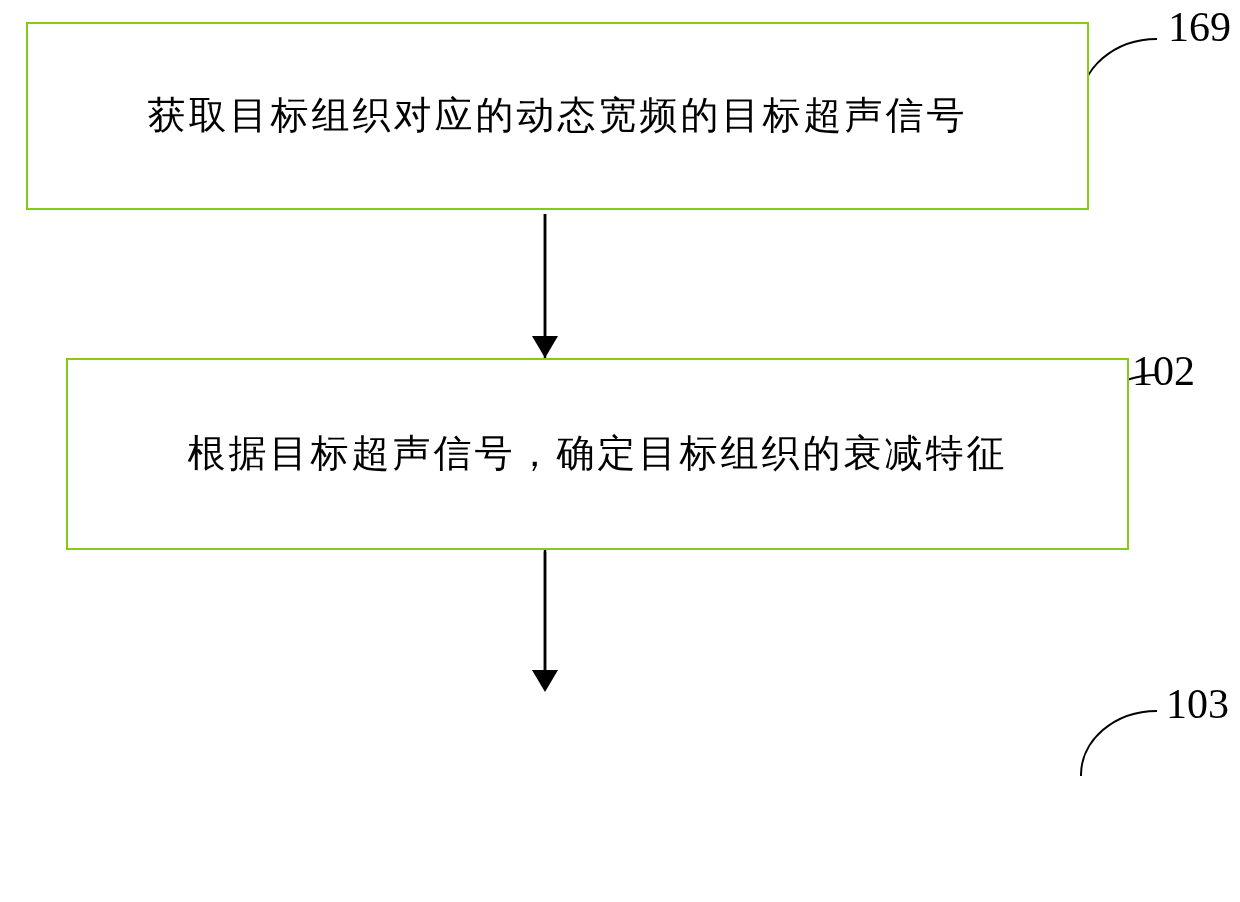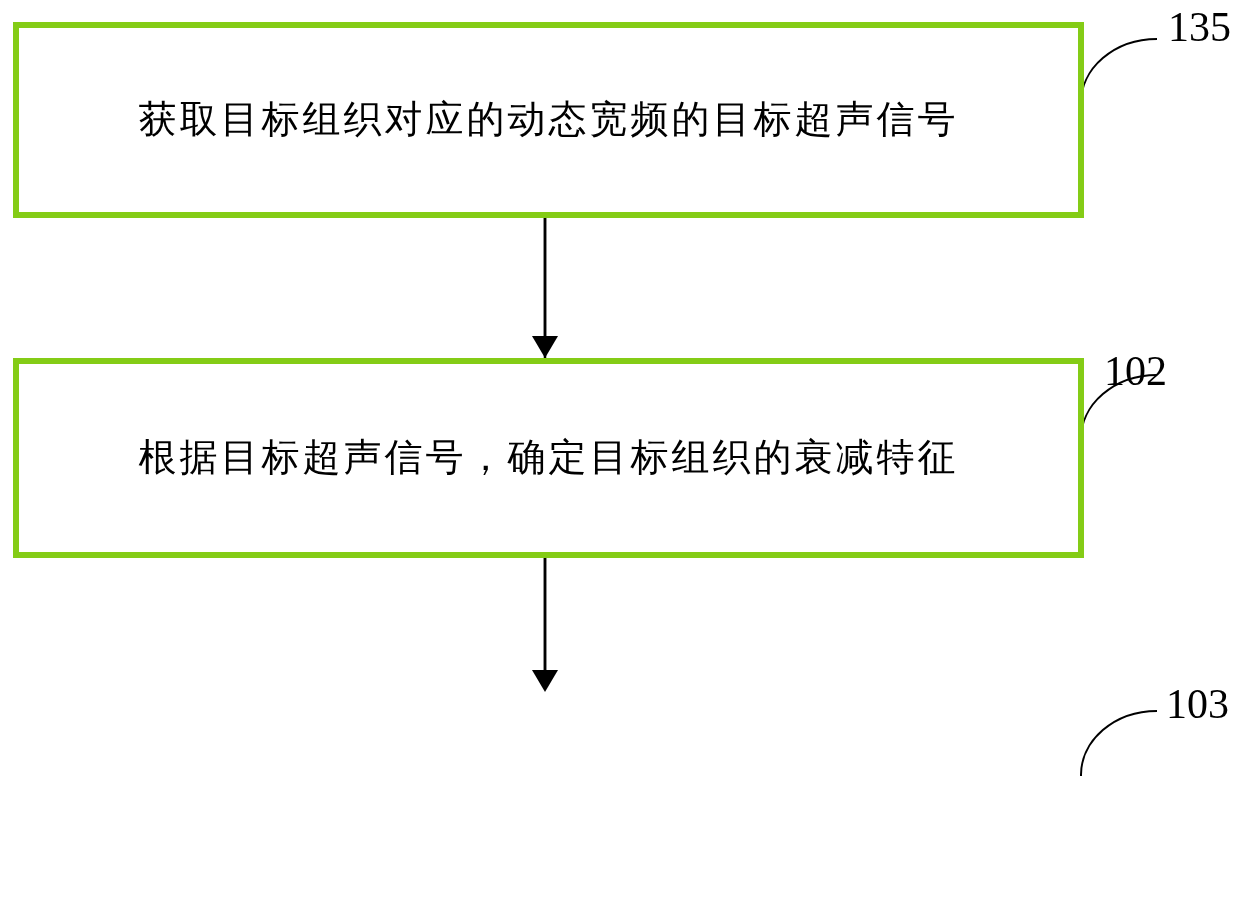--- a/index.html
+++ b/index.html
@@ -18,50 +18,50 @@
   .overlay {
     position: absolute;
     left: 0;
     top: 0;
     width: 1240px;
     height: 902px;
     pointer-events: none;
   }
   .step-box {
     position: absolute;
-    left: 13px;
+    left: 26px;
     width: 1059px; 
-    border: 6px solid #84cc16;
+    border: 2px solid #84cc16;
     background: #ffffff;
     display: flex;
     align-items: center;
     justify-content: center;
     box-sizing: content-box;
   }
   .box-1 { top: 22px;  height: 184px; }
-  .box-2 { top: 358px; height: 188px; }
+  .box-2 { top: 358px; height: 188px; margin-left: 40px; }
   .box-3 { top: 692px; height: 190px; }
   .step-text {
     font-size: 38px;
     letter-spacing: 3px;
     color: #000000;
     text-align: center;
     padding: 0 34px;
     line-height: 1.25;
     white-space: nowrap;
   }
   .ref-label {
     position: absolute;
     font-size: 42px;
     line-height: 1;
     color: #000000;
     font-family: "Liberation Serif", "DejaVu Serif", serif;
   }
   .ref-1 { left: 1168px; top: 6px;   }
-  .ref-2 { left: 1104px; top: 350px; }
+  .ref-2 { left: 1132px; top: 350px; }
   .ref-3 { left: 1166px; top: 683px; text-align: right; }
 </style>
 </head>
 <body>
 
 <div class="canvas">
 
   <svg class="overlay" viewBox="0 0 1240 902" xmlns="http://www.w3.org/2000/svg">
 
     <g>
@@ -76,21 +76,21 @@
     </g>
 
     <path d="M 1081 104 A 76 64 0 0 1 1157 39" fill="none" stroke="#000000" stroke-width="2"></path>
     <path d="M 1081 440 A 76 64 0 0 1 1157 375" fill="none" stroke="#000000" stroke-width="2"></path>
     <path d="M 1081 776 A 76 64 0 0 1 1157 711" fill="none" stroke="#000000" stroke-width="2"></path>
   </svg>
 
   <div class="step-box box-1">
     <span class="step-text">获取目标组织对应的动态宽频的目标超声信号</span>
   </div>
-  <div class="ref-label ref-1">135</div>
+  <div class="ref-label ref-1">169</div>
 
   <div class="step-box box-2">
     <span class="step-text">根据目标超声信号，确定目标组织的衰减特征</span>
   </div>
   <div class="ref-label ref-2">102</div>
 
   <div class="ref-label ref-3">103</div>
 
 </div>
 

